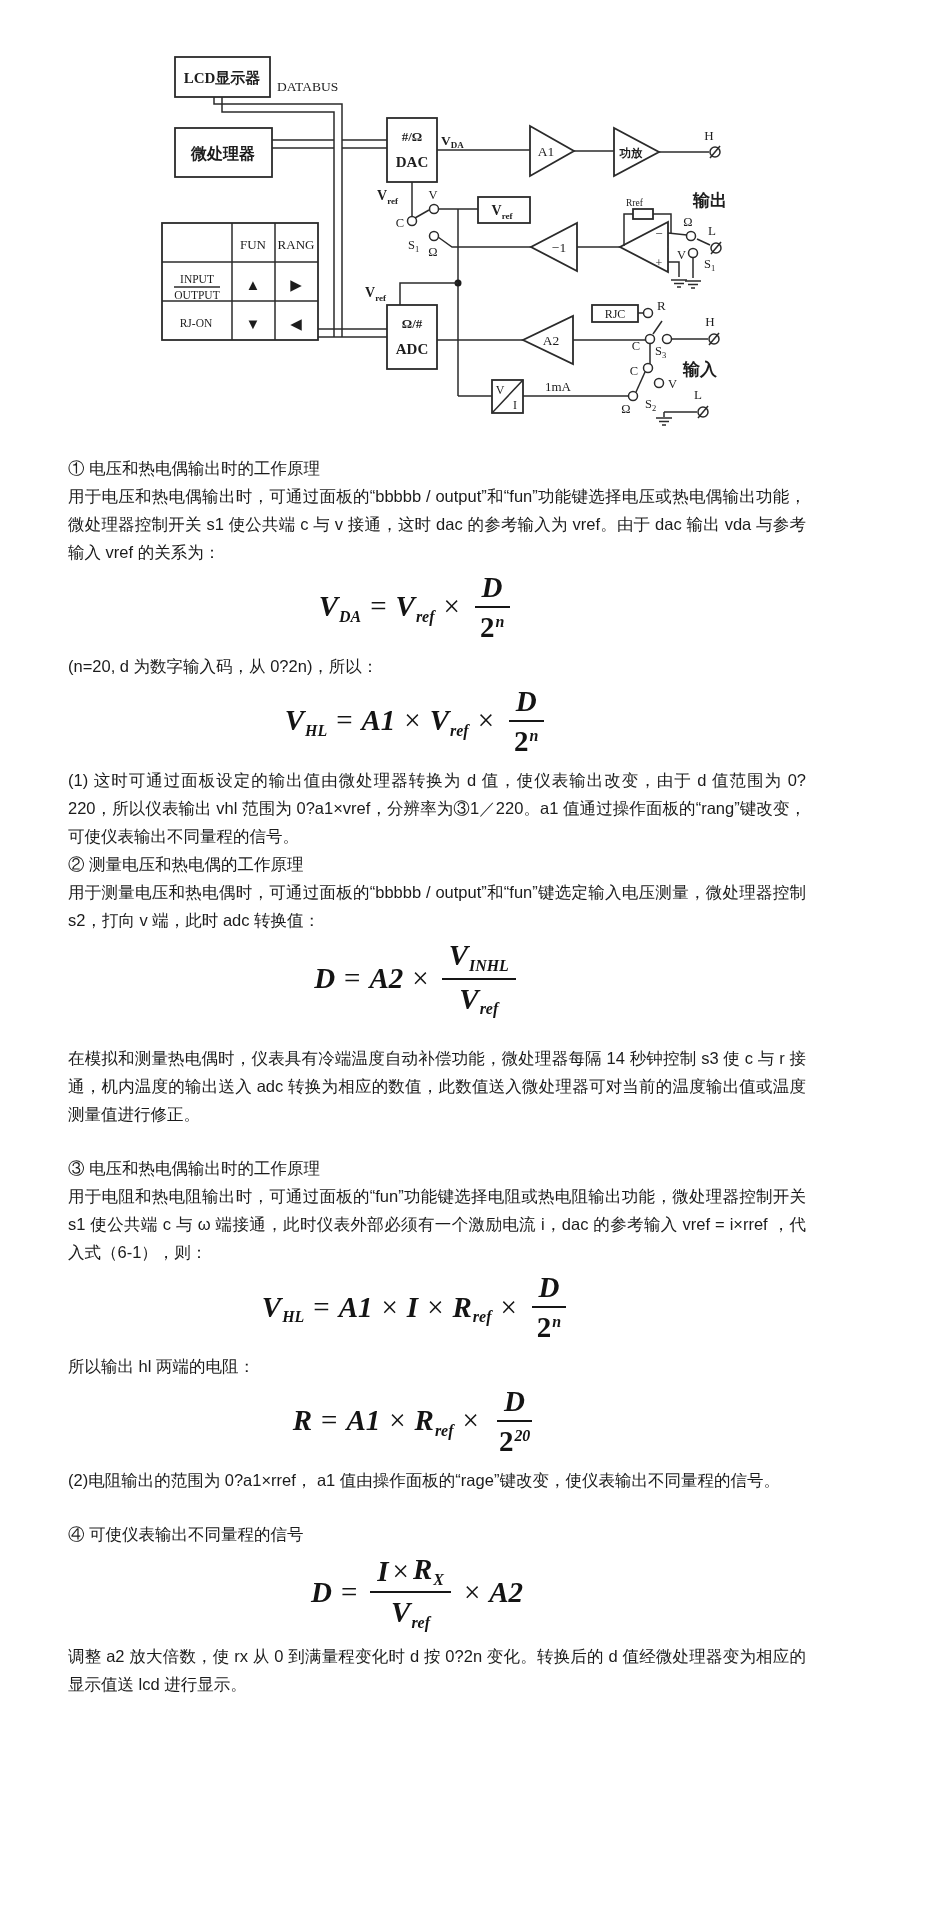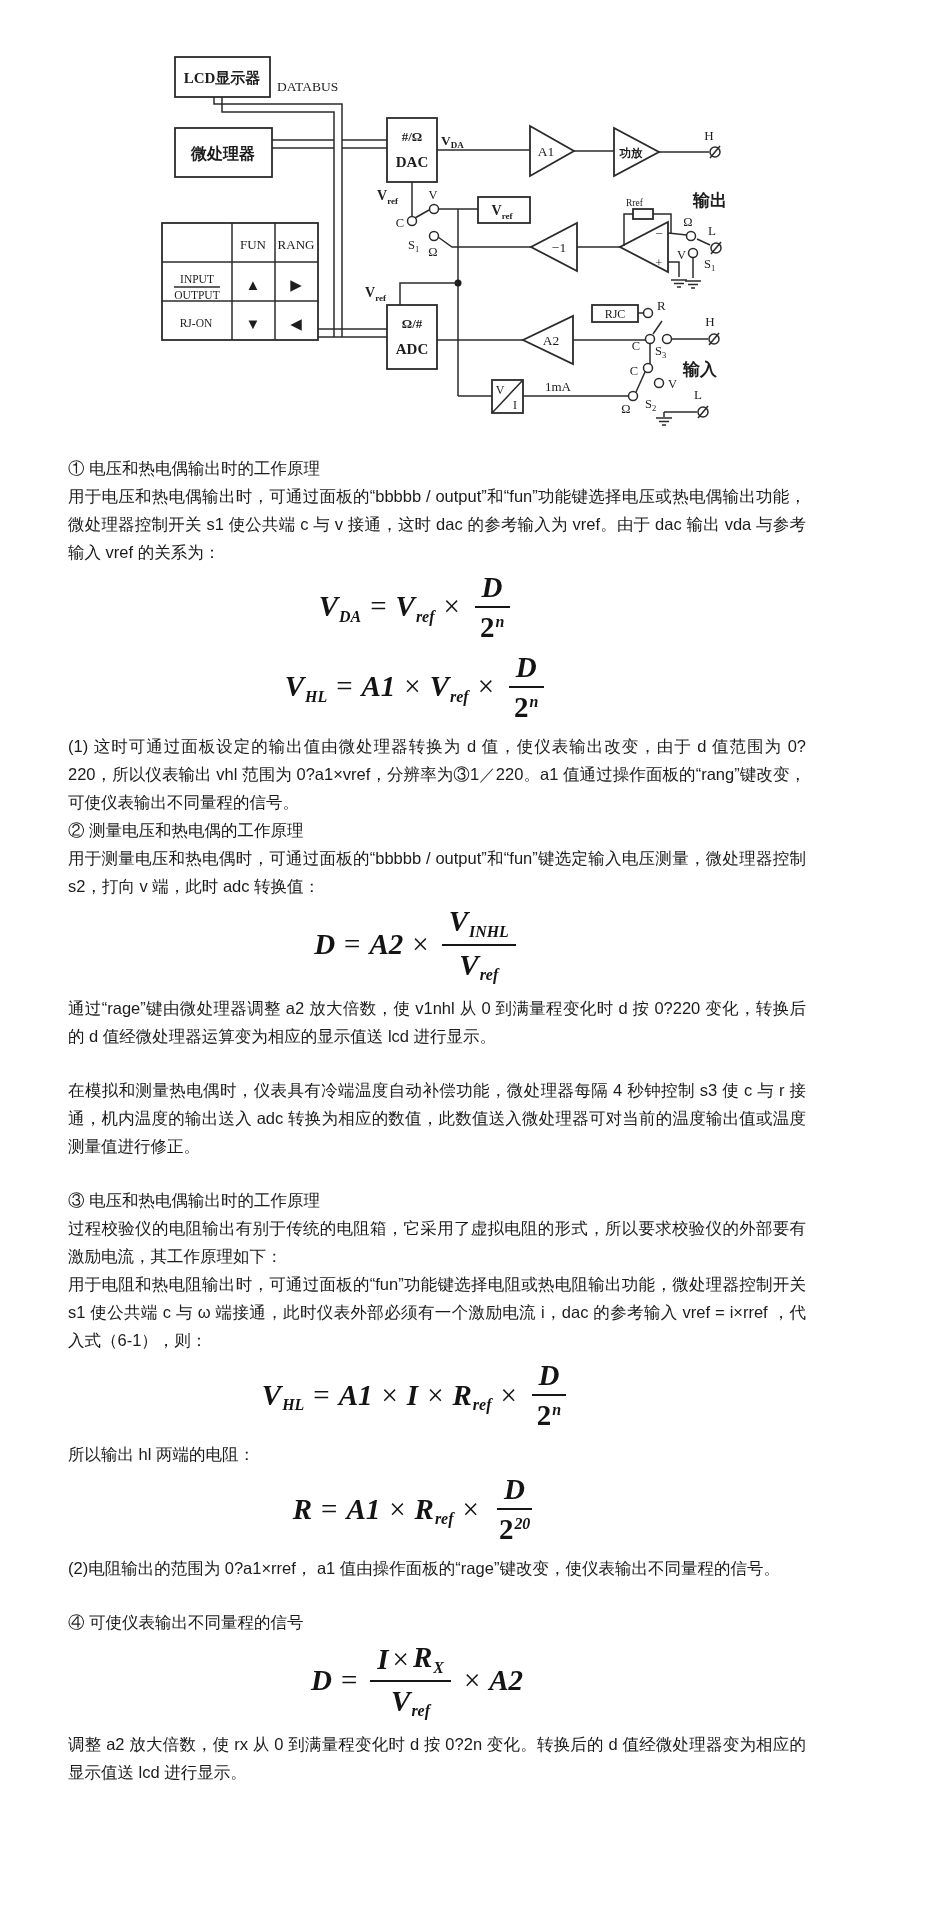--- a/index.html
+++ b/index.html
@@ -234,20 +234,21 @@
         <span class="mo">×</span>
         <span class="mfrac">
           <span class="mnum">
             <span class="mv">D</span>
           </span>
           <span class="mden">
             <span class="mv mup">2<span class="msup">n</span></span>
           </span>
         </span>
       </div>
+    <p>(n=20, d 为数字输入码，从 0?2n)，所以：</p>
     <div class="formula">
         <span class="mv">V<span class="msub">HL</span></span>
         <span class="mo">=</span>
         <span class="mv">A1</span>
         <span class="mo">×</span>
         <span class="mv">V<span class="msub">ref</span></span>
         <span class="mo">×</span>
         <span class="mfrac">
           <span class="mnum">
             <span class="mv">D</span>
@@ -267,24 +268,22 @@
         <span class="mo">×</span>
         <span class="mfrac">
           <span class="mnum">
             <span class="mv">V<span class="msub">INHL</span></span>
           </span>
           <span class="mden">
             <span class="mv">V<span class="msub">ref</span></span>
           </span>
         </span>
       </div>
-    <p>通过“rage”键由微处理器调整 a2 放大倍数，使 v1nhl 从 0 到满量程变化时 d 按 0?220 变化，转换后的 d 值经微处理器运算变为相应的显示值送 lcd 进行显示。</p>
-    <p class="gap">在模拟和测量热电偶时，仪表具有冷端温度自动补偿功能，微处理器每隔 4 秒钟控制 s3 使 c 与 r 接通，机内温度的输出送入 adc 转换为相应的数值，此数值送入微处理器可对当前的温度输出值或温度测量值进行修正。</p>
+    <p class="gap">在模拟和测量热电偶时，仪表具有冷端温度自动补偿功能，微处理器每隔 14 秒钟控制 s3 使 c 与 r 接通，机内温度的输出送入 adc 转换为相应的数值，此数值送入微处理器可对当前的温度输出值或温度测量值进行修正。</p>
     <p class="gap">③ 电压和热电偶输出时的工作原理</p>
-    <p>过程校验仪的电阻输出有别于传统的电阻箱，它采用了虚拟电阻的形式，所以要求校验仪的外部要有激励电流，其工作原理如下：</p>
     <p>用于电阻和热电阻输出时，可通过面板的“fun”功能键选择电阻或热电阻输出功能，微处理器控制开关 s1 使公共端 c 与 ω 端接通，此时仪表外部必须有一个激励电流 i，dac 的参考输入 vref = i×rref ，代入式（6-1），则：</p>
     <div class="formula">
         <span class="mv">V<span class="msub">HL</span></span>
         <span class="mo">=</span>
         <span class="mv">A1</span>
         <span class="mo">×</span>
         <span class="mv">I</span>
         <span class="mo">×</span>
         <span class="mv">R<span class="msub">ref</span></span>
         <span class="mo">×</span>

